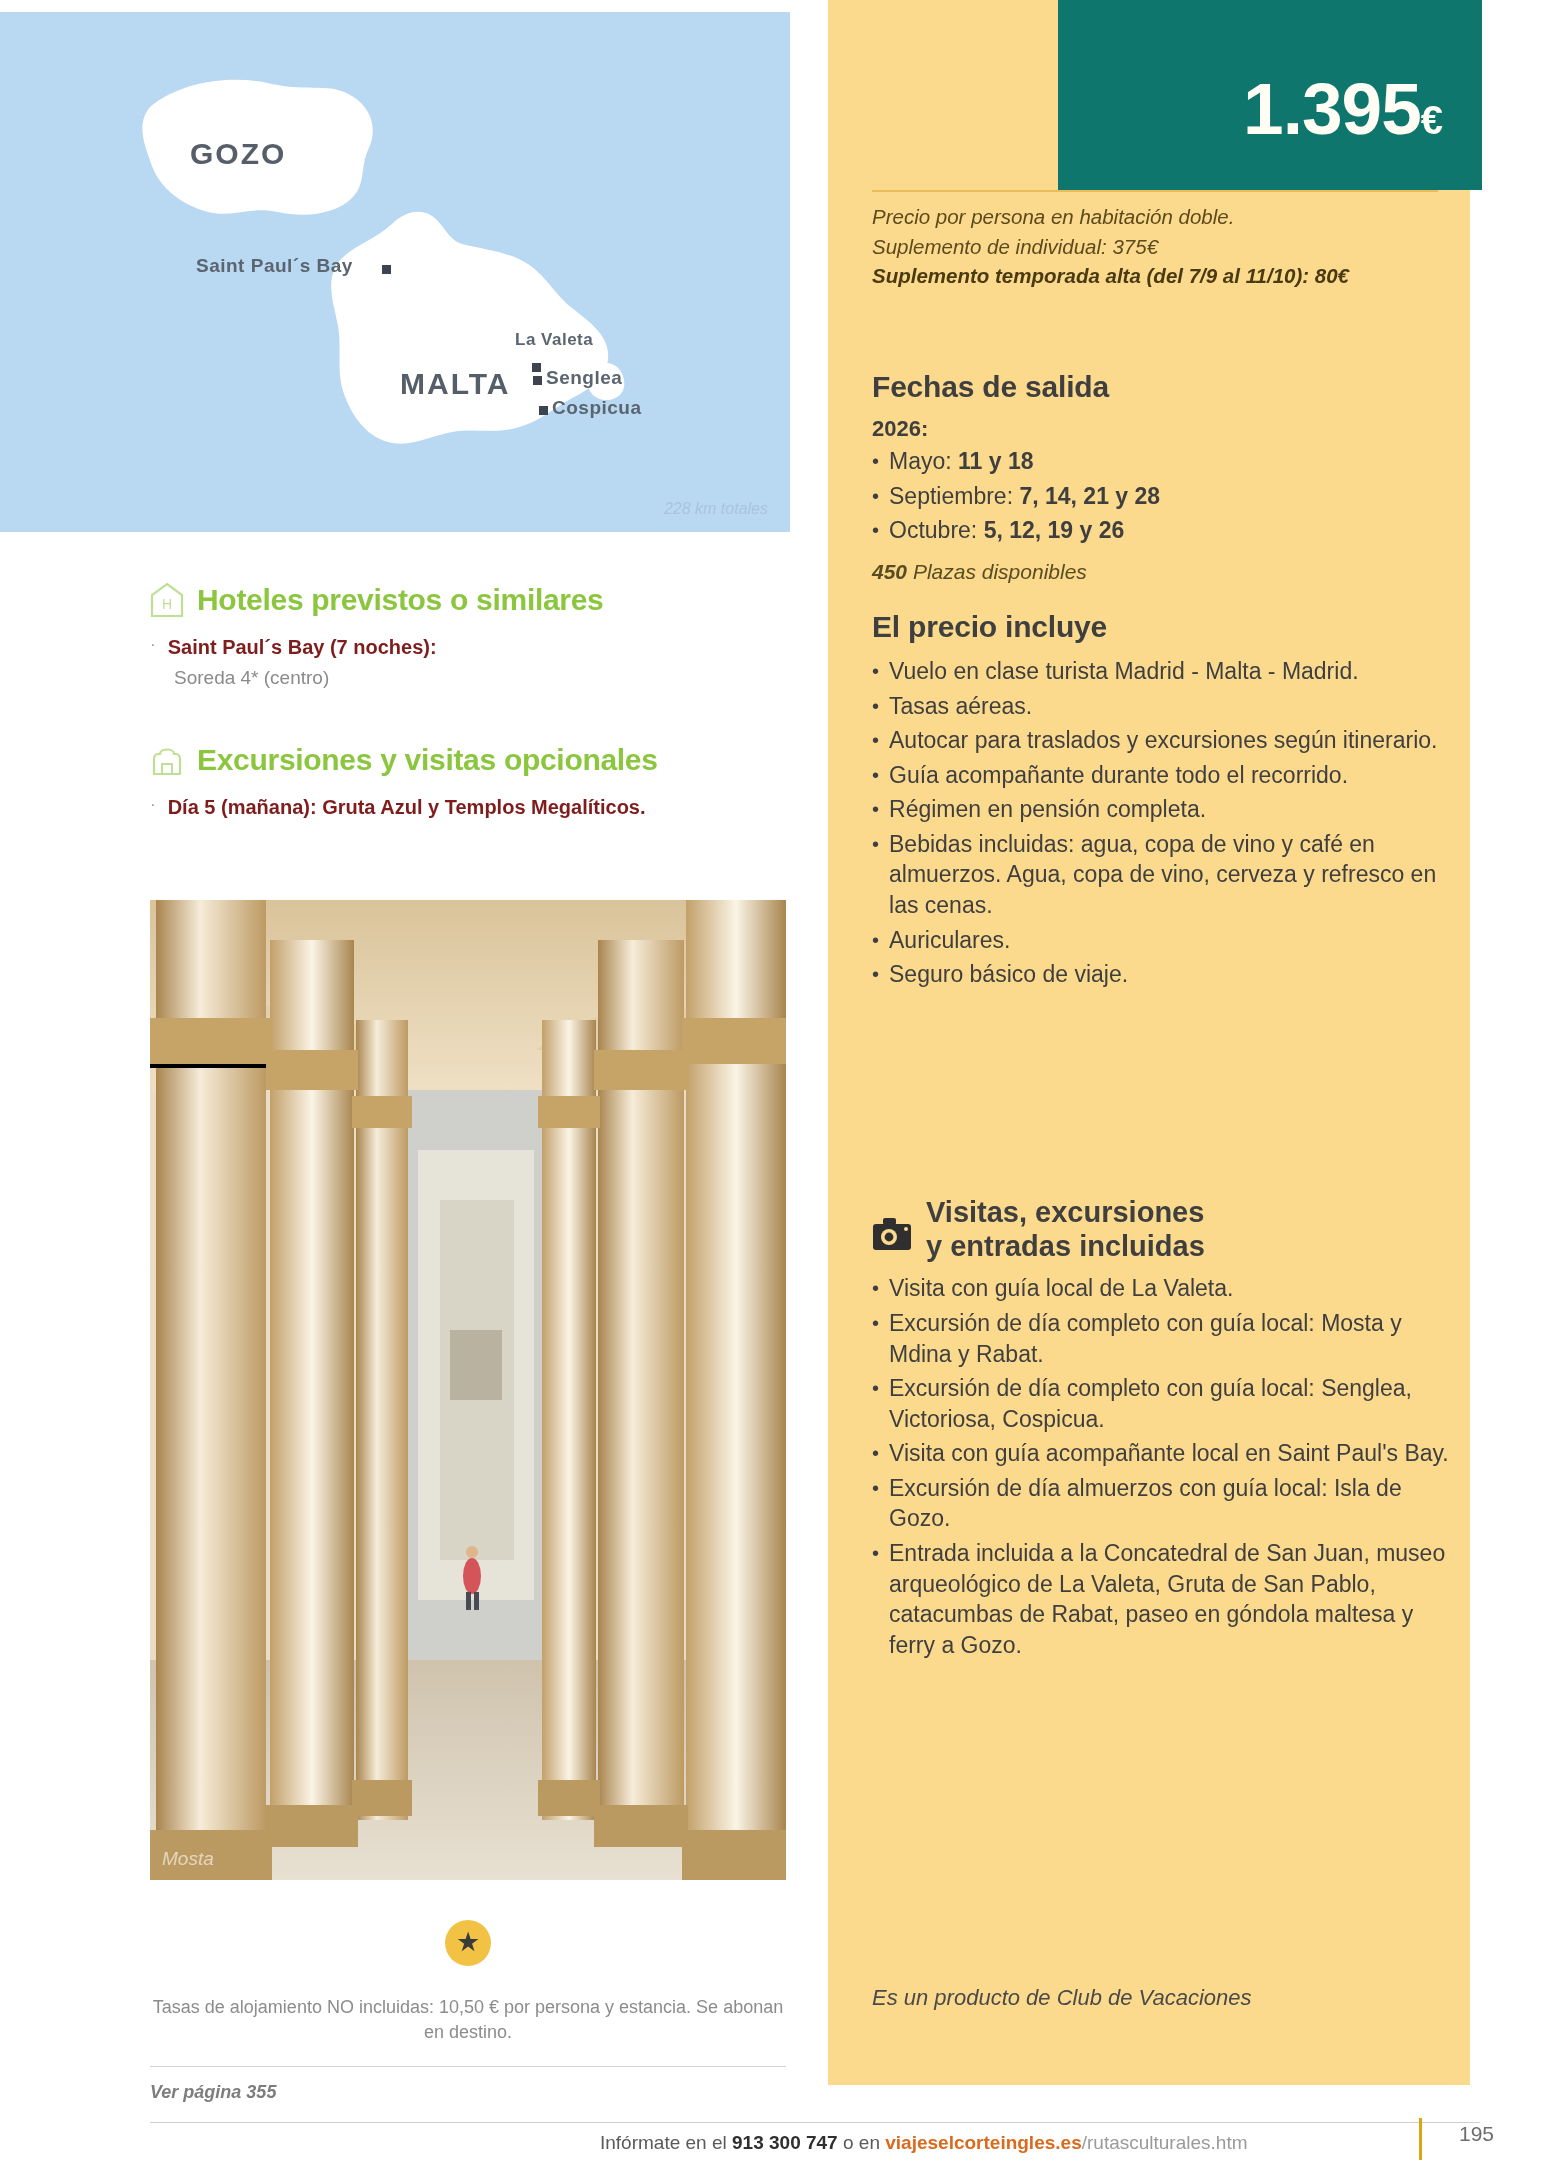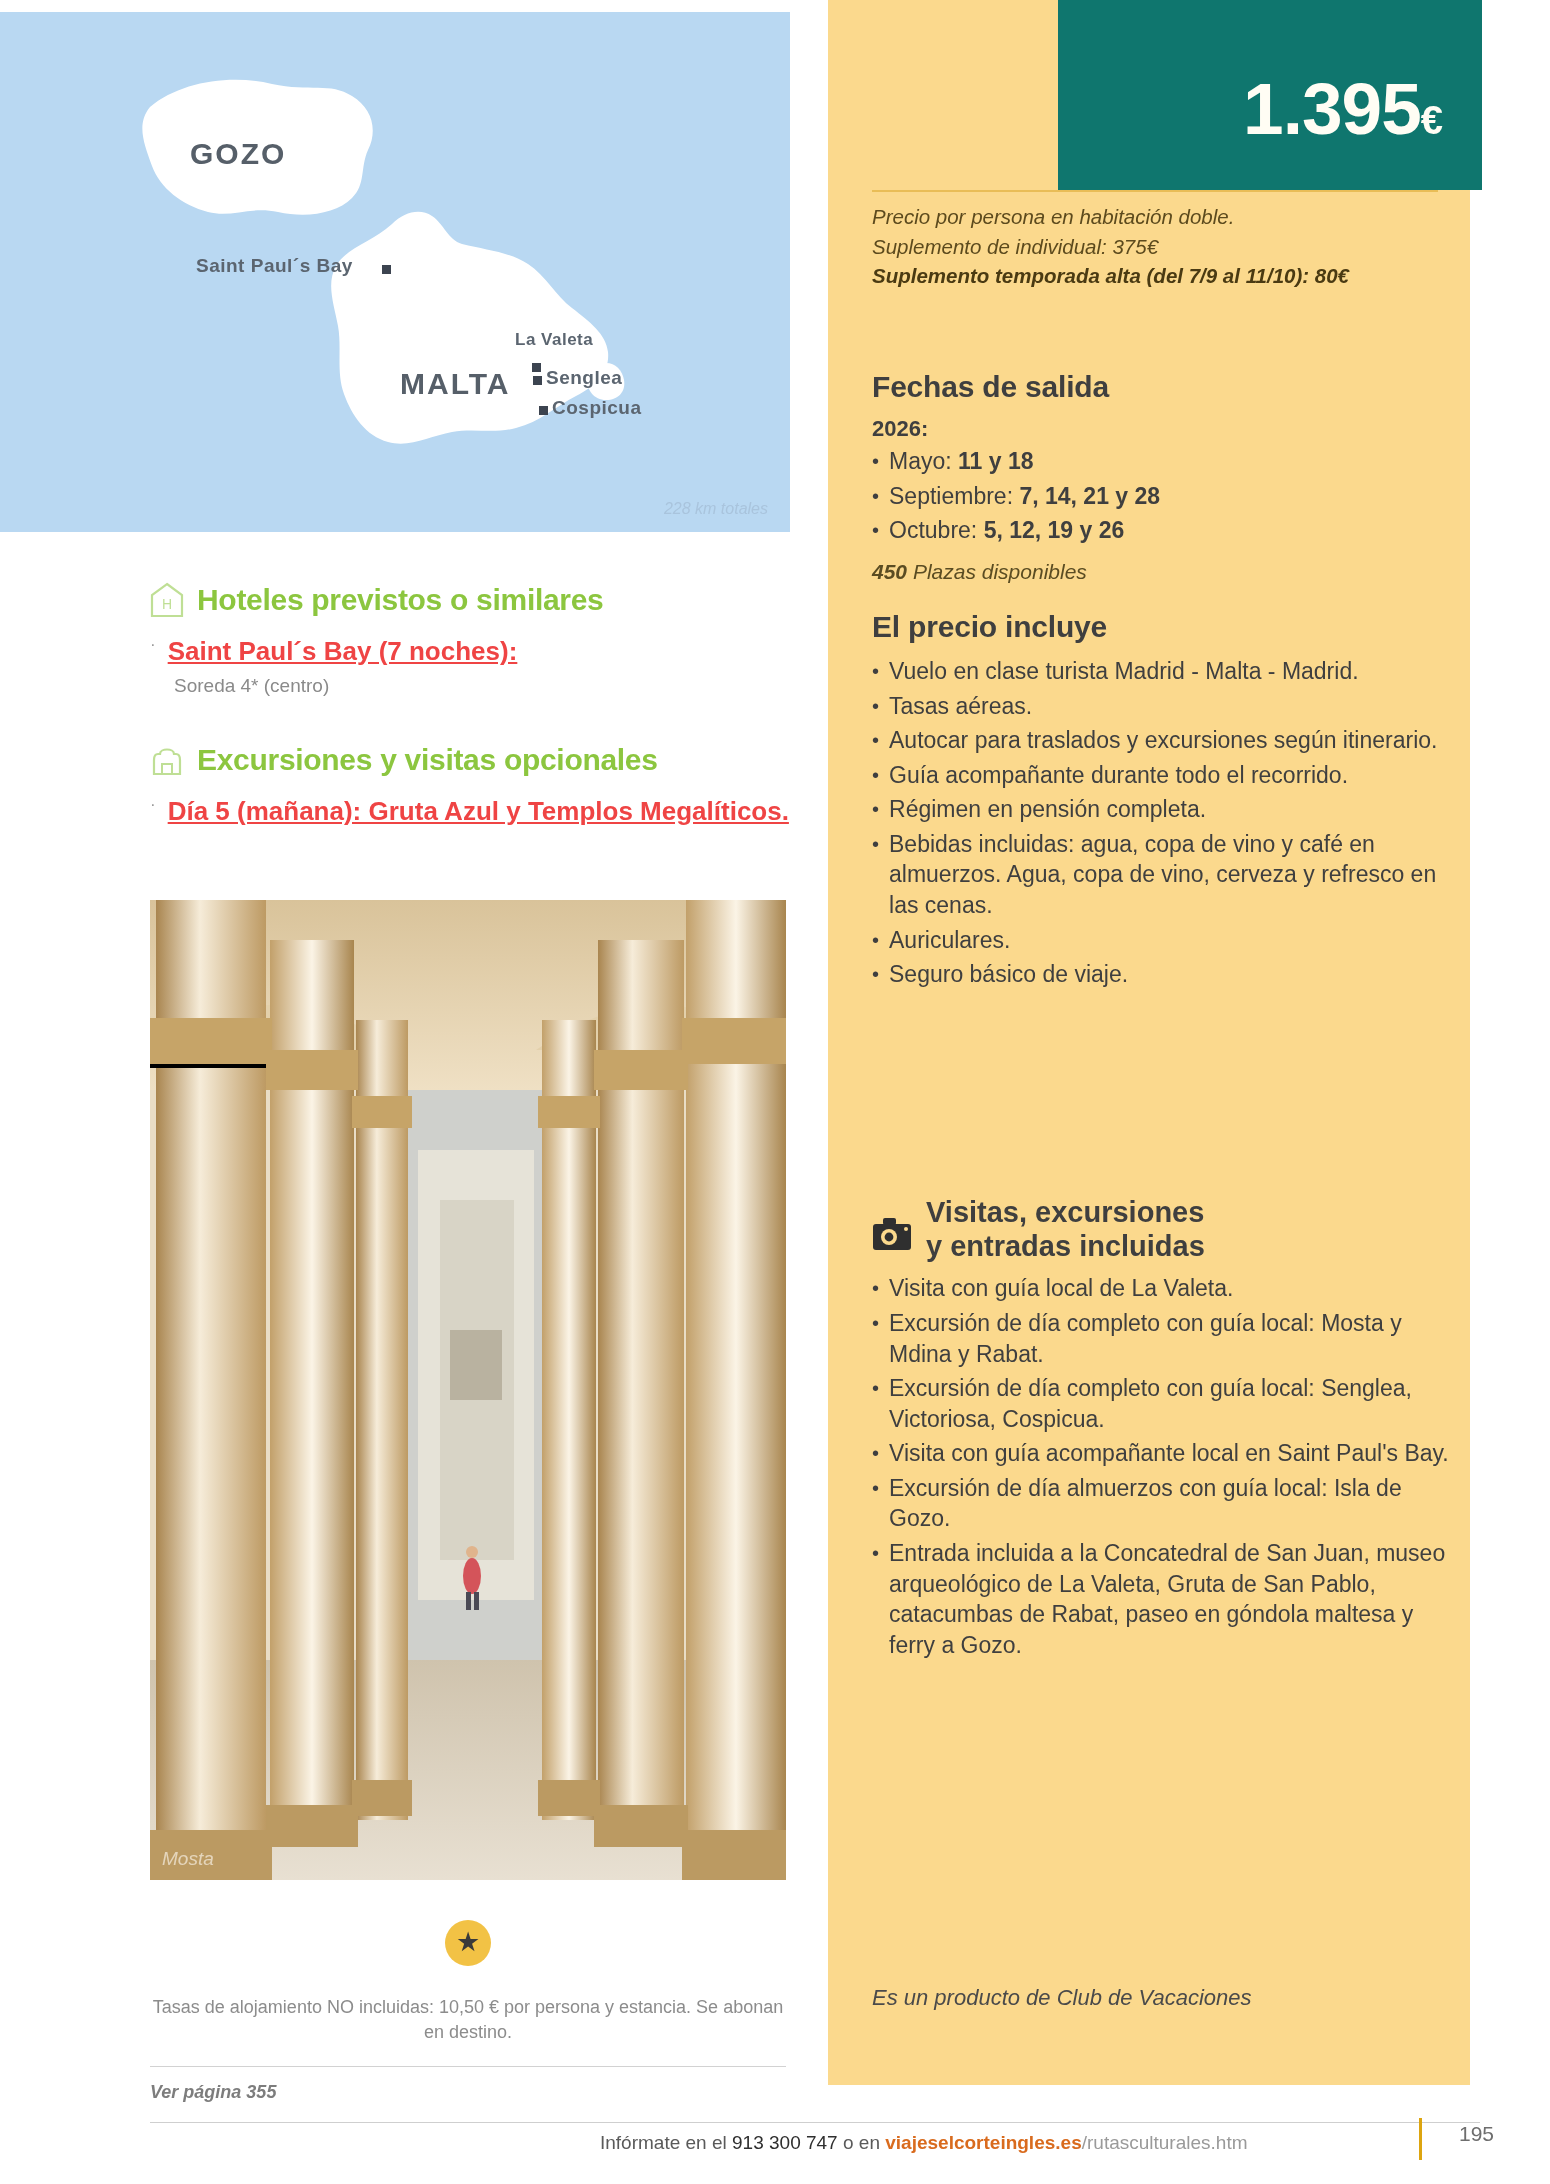--- a/index.html
+++ b/index.html
@@ -30,21 +30,21 @@
   .d-cospicua{left:539px;top:394px;}
   .map-scale{position:absolute;right:22px;bottom:14px;font-size:16px;color:#a9c4dd;font-style:italic;}
 
   
   .sec{position:absolute;left:150px;width:640px;}
   .sec-head{display:flex;align-items:center;gap:13px;margin-bottom:16px;}
   .sec-title{color:#8cc63f;font-size:30px;font-weight:700;letter-spacing:-.3px;}
   .sec-icon{width:34px;height:36px;flex:none;opacity:.55;}
   .bullet-row{display:flex;gap:12px;margin-bottom:3px;}
   .bul{color:#9a9a9a;font-size:17px;line-height:1.35;flex:none;}
-  .b-strong{font-weight:700;color:#ef4444;font-size:26px;line-height:1.35;text-decoration:underline;}
+  .b-strong{font-weight:700;color:#7f1d1d;font-size:20px;line-height:1.35;}
   .b-sub{color:#8a8a8a;font-size:19px;line-height:1.45;margin-left:24px;}
 
   #hoteles-sec{top:582px;}
   #excursiones-sec{top:742px;}
 
   
   .photo{position:absolute;left:150px;top:900px;width:636px;height:980px;overflow:hidden;background:#cbb291;}
   .photo svg{display:block;}
   .photo-caption{position:absolute;left:12px;bottom:10px;color:#efe4d2;font-size:19px;font-style:italic;opacity:.8;}
 
@@ -81,21 +81,21 @@
   #visitas{top:1195px;}
   .vis-head{display:flex;align-items:flex-start;gap:14px;margin-bottom:10px;}
   .cam-icon{width:40px;height:34px;flex:none;margin-top:22px;}
   .vis-title{font-size:29px;font-weight:700;color:#3f3f3f;line-height:1.18;}
 
   .producto{position:absolute;left:44px;top:1985px;font-style:italic;font-size:22px;color:#4a4a4a;}
 
   
   .footbar{position:absolute;left:150px;top:2122px;width:1330px;height:1px;background:#cfcfcf;}
   .footinfo{position:absolute;left:600px;top:2132px;font-size:19px;color:#5a5a5a;}
-  .footinfo b{font-weight:400;color:#2f2f2f;}
+  .footinfo b{font-weight:700;color:#2f2f2f;}
   .footinfo .url{color:#d96b1e;font-weight:700;}
   .footinfo .urlthin{color:#9a9a9a;font-weight:400;}
   .pagenum{position:absolute;right:56px;top:2122px;font-size:21px;color:#6e6e6e;}
   .pagebar{position:absolute;right:128px;top:2118px;width:3px;height:42px;background:#dda510;}
   .corner{position:absolute;left:14px;top:14px;width:14px;height:3px;background:#9aa0a6;}
   .corner2{position:absolute;left:14px;top:21px;width:14px;height:3px;background:#9aa0a6;}
 </style>
 </head>
 <body>
 

